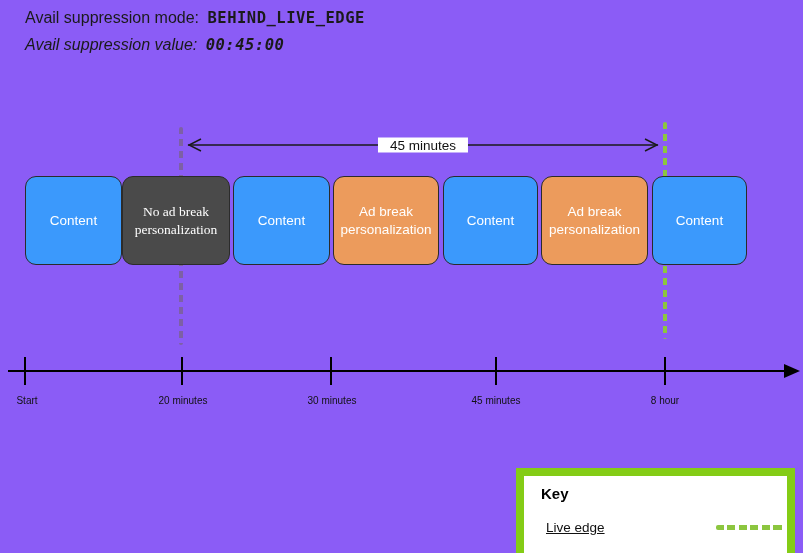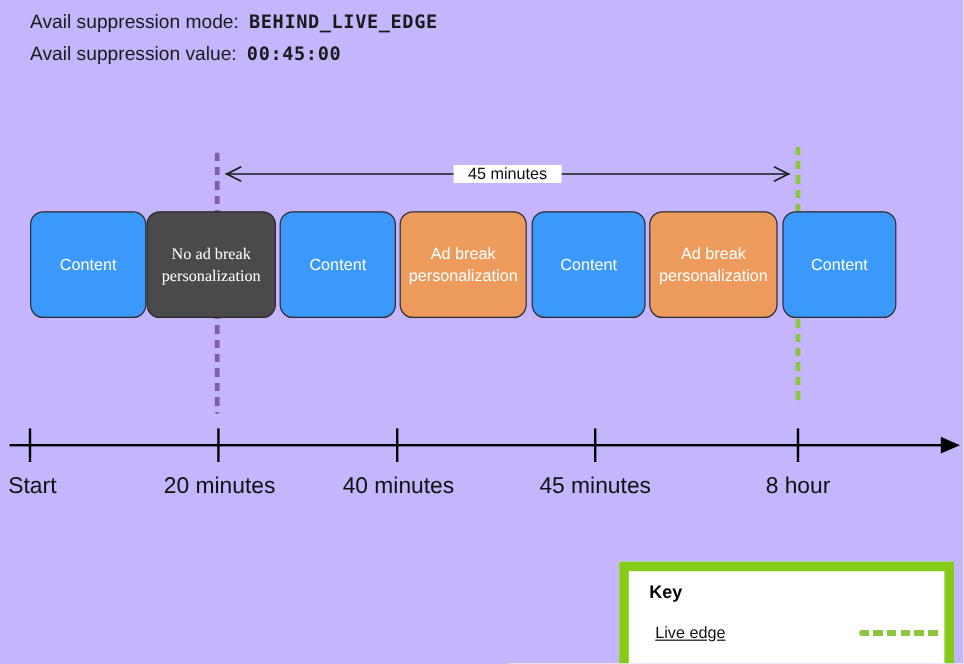--- a/index.html
+++ b/index.html
@@ -1,23 +1,23 @@
 <!DOCTYPE html>
 <html><head>
 <meta charset="utf-8">
 <style>
   html,body{margin:0;padding:0;background:#fff;}
-  #page{position:relative;width:803px;height:553px;background:#c4b5fd;overflow:hidden;
+  #page{position:relative;width:803px;height:553px;background:#8b5cf6;overflow:hidden;
         font-family:"Liberation Sans","DejaVu Sans",sans-serif;color:#111;}
 
   
   .hdr{position:absolute;left:25px;font-size:16px;color:#1a1a1a;white-space:nowrap;}
   .hdr .mono{font-family:"DejaVu Sans Mono","Liberation Mono",monospace;font-weight:600;
              font-size:15.5px;letter-spacing:0.5px;margin-left:4px;}
-  #hdr1{top:9px;} #hdr2{top:36px;}
+  #hdr1{top:9px;} #hdr2{top:36px;font-style:italic;}
 
   
   .vline{position:absolute;width:4px;z-index:1;border-radius:2px;
          background:repeating-linear-gradient(to bottom,var(--c,#888) 0 7px,transparent 7px 12px);}
   #vline-purple{left:179px;top:127px;height:218px;}
   #vline-green{left:663px;top:122px;height:217px;}
 
   
   #arrow45{position:absolute;left:185px;top:136px;width:476px;height:18px;z-index:3;}
   #arrow45 svg{position:absolute;left:0;top:0;}
@@ -34,21 +34,21 @@
   #blk3{left:333px;width:106px;}
   #blk4{left:443px;width:95px;}
   #blk5{left:541px;width:107px;}
   #blk6{left:652px;width:95px;}
 
   
   #axis-line{position:absolute;left:8px;top:370px;width:778px;height:2px;background:#000;z-index:2;}
   #axis-head{position:absolute;left:784px;top:364px;width:0;height:0;z-index:2;
              border-left:16px solid #000;border-top:7px solid transparent;border-bottom:7px solid transparent;}
   .tick{position:absolute;top:357px;width:2px;height:28px;background:#000;z-index:2;}
-  .tick-lbl{position:absolute;top:395px;transform:translateX(-50%);font-size:19px;white-space:nowrap;color:#111;}
+  .tick-lbl{position:absolute;top:395px;transform:translateX(-50%);font-size:10px;white-space:nowrap;color:#111;}
 
   
   #key{position:absolute;left:516px;top:452px;width:279px;height:98px;background:#fff;
        border:8px solid #84cc16;box-sizing:border-box;z-index:2;margin-top:16px;}
   #key .title{position:absolute;left:17px;top:9px;font-size:15px;font-weight:bold;color:#000;}
   #key .krow-lbl{position:absolute;left:22px;font-size:13.5px;white-space:nowrap;color:#111;}
   #key .swatch{position:absolute;left:192px;width:68px;height:5px;border-radius:2px;
                background:repeating-linear-gradient(to right,var(--c,#888) 0 8px,transparent 8px 11.5px);}
   #key-lbl0{top:44px;text-decoration:underline;} #key-sw0{top:49px;}
   #key-lbl1{top:72px;} #key-sw1{top:77px;}
@@ -103,21 +103,21 @@
 
   <div id="axis-line"></div>
   <div id="axis-head"></div>
   <div class="tick" style="left:24px"></div>
   <div class="tick" style="left:181px"></div>
   <div class="tick" style="left:330px"></div>
   <div class="tick" style="left:495px"></div>
   <div class="tick" style="left:664px"></div>
   <span class="tick-lbl" style="left:27px">Start</span>
   <span class="tick-lbl" style="left:183px">20 minutes</span>
-  <span class="tick-lbl" style="left:332px">40 minutes</span>
+  <span class="tick-lbl" style="left:332px">30 minutes</span>
   <span class="tick-lbl" style="left:496px">45 minutes</span>
   <span class="tick-lbl" style="left:665px">8 hour</span>
 
   <div id="key">
     <div class="title">Key</div>
     <div id="key-lbl0" class="krow-lbl">Live edge</div>
     <div id="key-sw0" class="swatch" style="--c: #8CC63F;"></div>
     <div id="key-sw1" class="swatch" style="--c: #7D60A5;"></div>
   </div>
 

